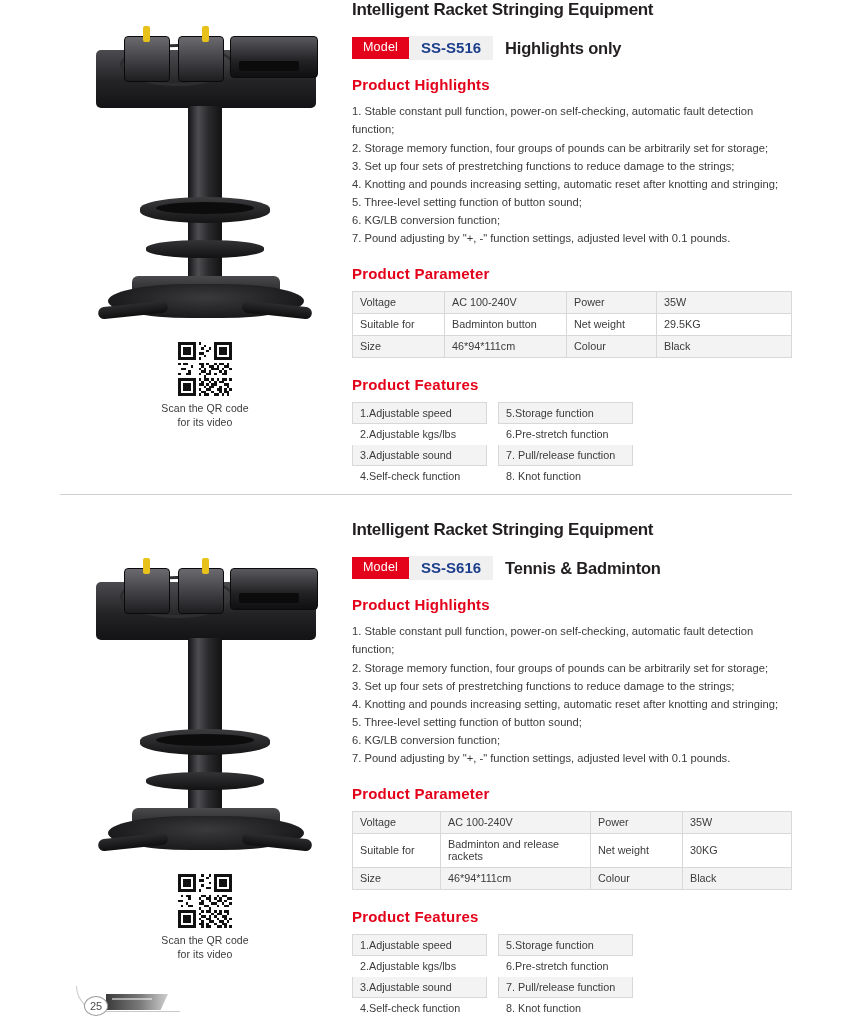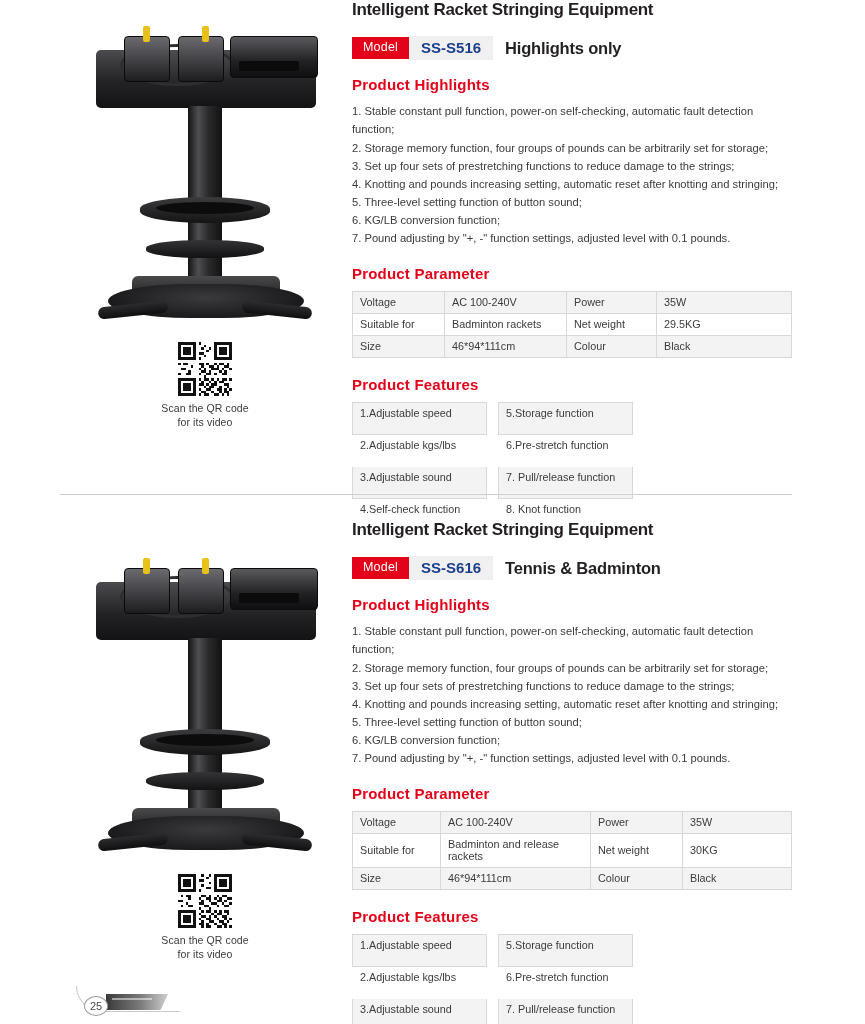--- a/index.html
+++ b/index.html
@@ -205,21 +205,21 @@
   #block-2 table.param td.c2 { width: 150px; }
   #block-2 table.param td.c3 { width: 92px; }
 
   table.features {
     border-collapse: collapse;
     table-layout: fixed;
   }
   table.features td {
     font-size: 10.8px;
     color: #3b3b3d;
-    padding: 4px 7px 15px 7px;
+    padding: 4px 7px 4px 7px;
     height: 20px;
     width: 134px;
   }
   table.features td.shaded { background: #f3f3f3; border: 1px solid #d8d8d8; }
   table.features td.plain { background: #ffffff; border: 1px solid transparent; }
   table.features td.gap { width: 12px; border: none; background: transparent; padding: 0; }
 
   .divider {
     position: absolute;
     left: 60px;
@@ -414,21 +414,21 @@
       <table class="param">
         <tbody>
           <tr>
             <td class="c1">Voltage</td>
             <td class="c2">AC 100-240V</td>
             <td class="c3">Power</td>
             <td class="c4">35W</td>
           </tr>
           <tr>
             <td class="c1">Suitable for</td>
-            <td class="c2">Badminton rackets</td>
+            <td class="c2">Badminton button</td>
             <td class="c3">Net weight</td>
             <td class="c4">29.5KG</td>
           </tr>
           <tr>
             <td class="c1">Size</td>
             <td class="c2">46*94*111cm</td>
             <td class="c3">Colour</td>
             <td class="c4">Black</td>
           </tr>
         </tbody>

